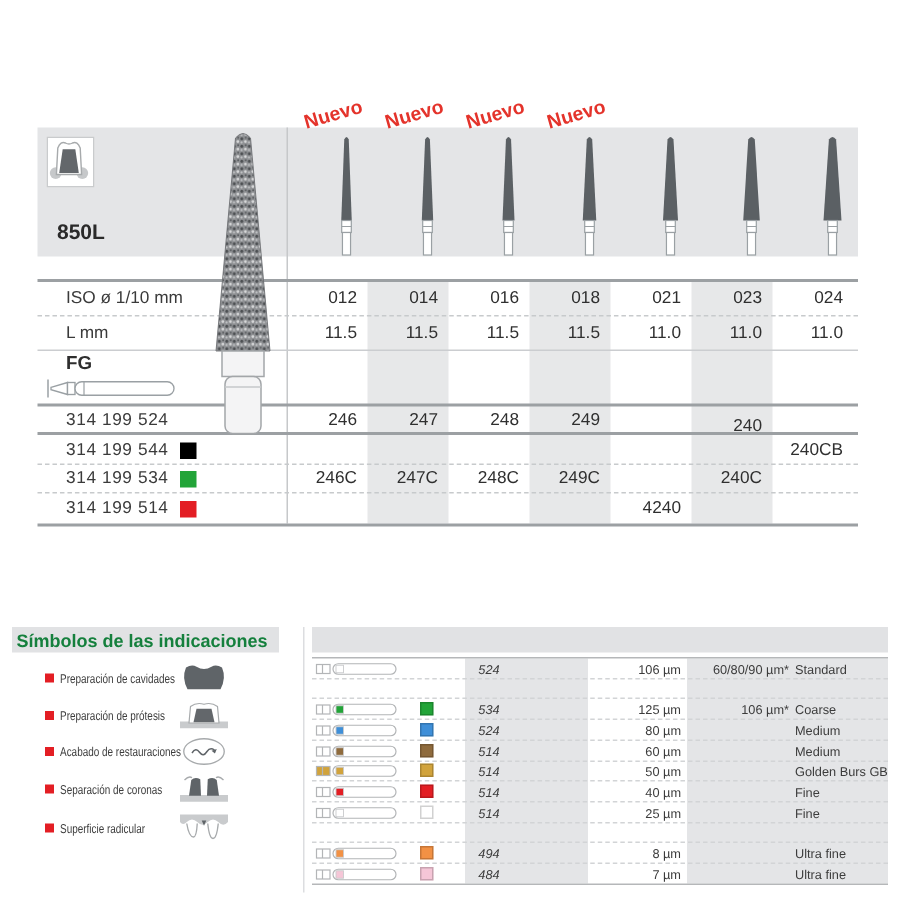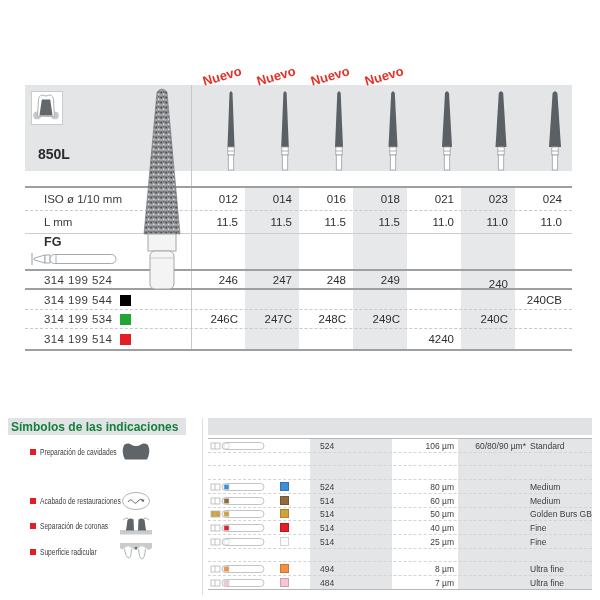--- a/index.html
+++ b/index.html
@@ -37,21 +37,21 @@
   .gtable{left:208px;top:438px;width:384px;height:152px;}
   .gcol1{position:absolute;left:102px;top:1px;width:82px;height:150px;background:#e4e5e7;}
   .gcol2{position:absolute;left:250px;top:1px;width:134px;height:150px;background:#e4e5e7;}
   .gtop{position:absolute;left:0;top:0;width:384px;height:1px;background:#b5b7b9;}
   .gbot{position:absolute;left:0;top:151px;width:384px;height:1px;background:#b5b7b9;}
   .gsep{position:absolute;left:0;width:384px;height:0;border-top:1px dashed #d2d4d6;}
   .grow{position:absolute;left:208px;width:384px;height:13px;}
   .grow .gdraw{position:absolute;left:2px;top:0.5px;}
   .grow .gsq{position:absolute;left:72px;top:2px;width:9px;height:9px;border:1px solid rgba(0,0,0,0.18);box-sizing:border-box;}
   .gtxt{position:absolute;top:1.5px;font-size:8.5px;color:#3c3c3c;line-height:10px;white-space:nowrap;}
-  .gcode{left:112px;width:72px;text-align:left;}
+  .gcode{left:82px;width:72px;text-align:center;font-style:italic;}
   .ggrain{left:184px;width:62px;text-align:right;}
   .giso{left:250px;width:68px;text-align:right;}
   .gname{left:322px;}
 </style>
 </head>
 <body>
 
 <div id="page">
 
   <div class="abs band"></div>
@@ -197,20 +197,29 @@
   <div class="title" style="left:11px">Símbolos de las indicaciones</div>
   <div class="abs vdiv"></div>
 
   <div class="symrow" style="top:446px">
     <span class="bullet" style="background: rgb(227, 30, 36);"></span>
     <span class="slabel">Preparación de cavidades</span>
     <svg width="36" height="20" viewBox="0 0 36 20">
       <path d="M6 3 Q10 0.5 13 2.5 Q15.5 4 18 4 Q20.5 4 23 2.5 Q26 0.5 30 3 Q33 10 29 17.5 L7 17.5 Q3 10 6 3 Z" fill="#5f6468"></path>
     </svg>
   </div>
+  <div class="symrow" style="top:471px">
+    <span class="bullet" style="background: rgb(227, 30, 36);"></span>
+    <span class="slabel">Preparación de prótesis</span>
+    <svg width="36" height="20" viewBox="0 0 36 20">
+      <rect x="2" y="14" width="32" height="4.5" fill="#c9cbcd"></rect>
+      <path d="M9 4 Q13 1 18 2.5 Q23 1 27 4 L28 15 L8 15 Z" fill="#fff" stroke="#a7aaac" stroke-width="0.8"></path>
+      <path d="M13 5.5 L23 5.5 L25 14.5 L11 14.5 Z" fill="#63676b"></path>
+    </svg>
+  </div>
   <div class="symrow" style="top:495px">
     <span class="bullet" style="background: rgb(227, 30, 36);"></span>
     <span class="slabel">Acabado de restauraciones</span>
     <svg width="36" height="20" viewBox="0 0 36 20">
       <ellipse cx="18" cy="10" rx="13.5" ry="8.5" fill="#fff" stroke="#a7aaac" stroke-width="0.9"></ellipse>
       <path d="M10 11 q2.5 -4 5 -0.5 q2.5 3.5 5 -0.5 q2 -3 5 -1" fill="none" stroke="#5f6468" stroke-width="1"></path>
       <path d="M23 9.5 l3.5 -1.2 l-1.2 3 z" fill="#5f6468"></path>
     </svg>
   </div>
   <div class="symrow" style="top:520px">
@@ -257,20 +266,33 @@
         <rect x="1" y="3" width="9" height="6" stroke="#b3b5b7" stroke-width="0.8" fill="#ffffff"></rect>
         <line x1="5" y1="3" x2="5" y2="9" stroke="#b3b5b7" stroke-width="0.8"></line>
         <rect x="12" y="2.5" width="42" height="7" rx="3.5" fill="#fff" stroke="#b3b5b7" stroke-width="0.8"></rect>
         <rect x="14" y="3.5" width="5" height="5" stroke="#c9cbcd" stroke-width="0.6" fill="#ffffff"></rect>
       </svg>
     <span class="gtxt gcode">524</span>
     <span class="gtxt ggrain">106 µm</span>
     <span class="gtxt giso">60/80/90 µm*</span>
     <span class="gtxt gname">Standard</span>
   </div>
+  <div class="grow" style="top:466px">
+    <svg class="gdraw" width="56" height="12" viewBox="0 0 56 12">
+        <rect x="1" y="3" width="9" height="6" stroke="#b3b5b7" stroke-width="0.8" fill="#ffffff"></rect>
+        <line x1="5" y1="3" x2="5" y2="9" stroke="#b3b5b7" stroke-width="0.8"></line>
+        <rect x="12" y="2.5" width="42" height="7" rx="3.5" fill="#fff" stroke="#b3b5b7" stroke-width="0.8"></rect>
+        <rect x="14" y="3.5" width="5" height="5" stroke="#c9cbcd" stroke-width="0.6" fill="#22a438"></rect>
+      </svg>
+    <span class="gsq" style="background: rgb(34, 164, 56);"></span>
+    <span class="gtxt gcode">534</span>
+    <span class="gtxt ggrain">125 µm</span>
+    <span class="gtxt giso">106 µm*</span>
+    <span class="gtxt gname">Coarse</span>
+  </div>
   <div class="grow" style="top:480px">
     <svg class="gdraw" width="56" height="12" viewBox="0 0 56 12">
         <rect x="1" y="3" width="9" height="6" stroke="#b3b5b7" stroke-width="0.8" fill="#ffffff"></rect>
         <line x1="5" y1="3" x2="5" y2="9" stroke="#b3b5b7" stroke-width="0.8"></line>
         <rect x="12" y="2.5" width="42" height="7" rx="3.5" fill="#fff" stroke="#b3b5b7" stroke-width="0.8"></rect>
         <rect x="14" y="3.5" width="5" height="5" stroke="#c9cbcd" stroke-width="0.6" fill="#3f8fd8"></rect>
       </svg>
     <span class="gsq" style="background: rgb(63, 143, 216);"></span>
     <span class="gtxt gcode">524</span>
     <span class="gtxt ggrain">80 µm</span>

